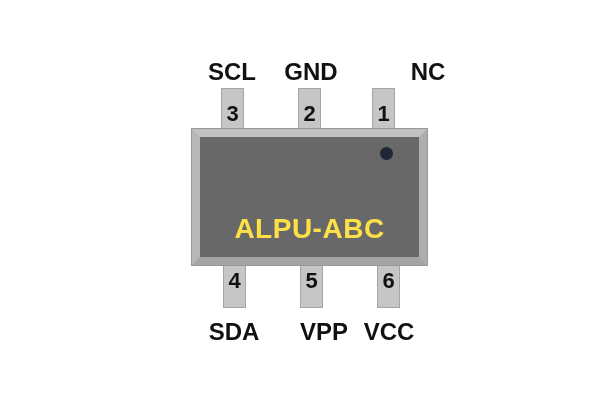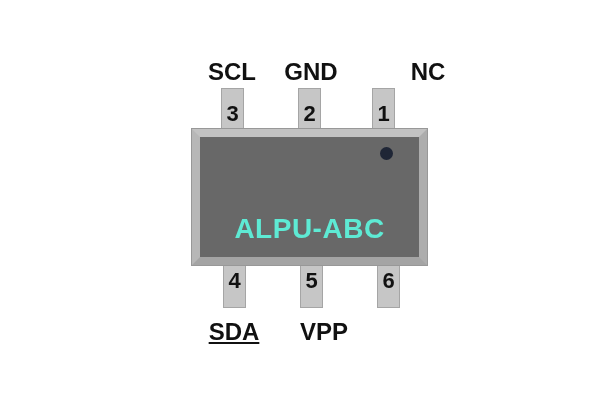--- a/index.html
+++ b/index.html
@@ -28,21 +28,21 @@
     outline: 1px solid #989898;
     background: #686868;
     z-index: 2;
   }
   .chip-label {
     position: absolute;
     left: 0;
     right: 0;
     bottom: 14px;
     text-align: center;
-    color: #5eead4;
+    color: #fde047;
     font-size: 28px;
     font-weight: bold;
     letter-spacing: 0.5px;
     line-height: 1;
   }
   .pin1-dot {
     position: absolute;
     top: 10px;
     right: 26px;
     width: 13px;
@@ -82,21 +82,21 @@
     font-size: 24px;
     font-weight: bold;
     line-height: 1;
     white-space: nowrap;
   }
   .pad-label.top    { top: 60px; }
   .pad-label.bottom { top: 320px; }
   .lx-scl { left: 232px; }
   .lx-gnd { left: 311px; }
   .lx-nc  { left: 386px; margin-left: 42px; }
-  .lx-sda { left: 234px; text-decoration: underline; }
+  .lx-sda { left: 234px; }
   .lx-vpp { left: 324px; }
   .lx-vcc { left: 389px; }
 </style>
 </head>
 <body>
 
 <div class="stage">
 
   <div class="pad-label top lx-scl">SCL</div>
   <div class="pad-label top lx-gnd">GND</div>
@@ -122,14 +122,15 @@
   </div>
   <div class="pin bottom p5">
     <span>5</span>
   </div>
   <div class="pin bottom p6">
     <span>6</span>
   </div>
 
   <div class="pad-label bottom lx-sda">SDA</div>
   <div class="pad-label bottom lx-vpp">VPP</div>
+  <div class="pad-label bottom lx-vcc">VCC</div>
 
 </div>
 
 </body></html>

